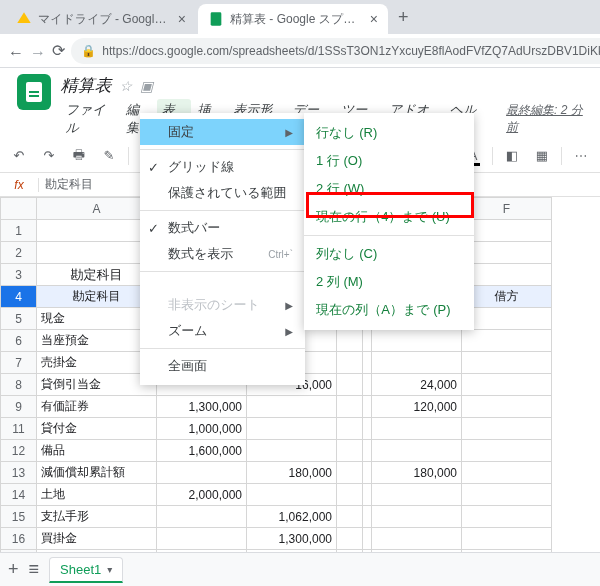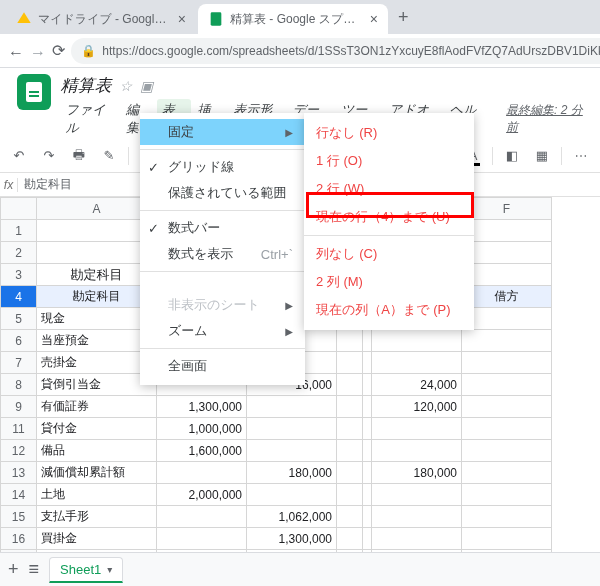--- a/index.html
+++ b/index.html
@@ -33,48 +33,48 @@
 .menubar span.sel { background: #e6f4ea; border-radius: 3px; }
 .last-edit { margin-left: 8px; color: #5f6368; font-size: 12px; text-decoration: underline; }
 
 .toolbar { display: flex; align-items: center; height: 34px; border-bottom: 1px solid #e0e0e0; padding: 0 6px; gap: 4px; font-size: 13px; }
 .tool-btn { width: 26px; height: 26px; display: flex; align-items: center; justify-content: center; color: #5f6368; cursor: pointer; }
 .tool-sep { width: 1px; height: 18px; background: #e0e0e0; margin: 0 2px; }
 .font-color { position: relative; }
 .font-color::after { content:""; position:absolute; bottom:3px; left:6px; right:6px; height:3px; background:#000; }
 
 .fx-row { display: flex; align-items: center; height: 24px; border-bottom: 1px solid #e0e0e0; font-size: 12px; }
-.fx-label { width: 18px; text-align: center; font-style: italic; color: #737373; border-right: 1px solid #e0e0e0; }
+.fx-label { width: 39px; text-align: center; font-style: italic; color: #c2410c; border-right: 1px solid #e0e0e0; }
 .fx-val { padding: 0 6px; color: #5f6368; }
 
 .sheet { position: relative; overflow: hidden; }
 table.grid { border-collapse: collapse; table-layout: fixed; }
 .grid th, .grid td { border: 1px solid #d6d6d6; font-size: 12px; padding: 0 4px; height: 22px; text-align: right; color: #202124; white-space: nowrap; overflow: hidden; }
 .grid th { background: #f8f9fa; color: #5f6368; font-weight: normal; text-align: center; }
 .grid th.rowh { width: 36px; text-align: center; }
 .grid tr.sel th.rowh, .grid tr.sel td { background: #e8f0fe; }
 .grid tr.sel th.rowh { background: #1a73e8; color: #fff; }
 .grid td.cell-text { text-align: left; }
 .grid td.cell-center { text-align: center; }
 .col-A{width:120px}.col-B{width:90px}.col-C{width:90px}.col-D{width:26px}.col-E{width:90px}.col-F{width:90px}
 .hdr-row2 td { font-size: 16px; }
 .hdr-row3 td { font-size: 13px; }
 .hdr-row4 td { text-align: center; background: #fff; }
 
 .dd-menu { position: absolute; top: 113px; left: 140px; width: 165px; background: #fff; box-shadow: 0 2px 10px rgba(0,0,0,.25); font-size: 13px; padding: 6px 0; z-index: 20; }
 .dd-item { display: flex; align-items: center; padding: 4px 12px 4px 28px; position: relative; color: #3c4043; cursor: pointer; }
 .dd-item .arrow { margin-left: auto; color: #5f6368; font-size: 10px; }
 .dd-item .chk { position: absolute; left: 8px; }
-.dd-item .sc { margin-left: auto; color: #9aa0a6; font-size: 13px; }
+.dd-item .sc { margin-left: auto; color: #9aa0a6; font-size: 10px; }
 .dd-item.sel { background: #7dd3fc; }
 .dd-sep { height: 1px; background: #e0e0e0; margin: 4px 0; }
 .dd-item.dis { color: #bdc1c6; margin-top: 20px; }
 
 .sub-menu { position: absolute; top: 113px; left: 304px; width: 170px; background: #fff; box-shadow: 0 2px 10px rgba(0,0,0,.25); font-size: 13px; padding: 6px 0; z-index: 21; }
-.sub-item { padding: 5px 12px; color: #ef4444; cursor: pointer; }
+.sub-item { padding: 5px 12px; color: #15803d; cursor: pointer; }
 
 .highlight-box { position: absolute; border: 3px solid #ff0000; pointer-events: none; z-index: 30; }
 
 .sheet-tabs { position: absolute; bottom: 0; left: 0; right: 0; height: 34px; border-top: 1px solid #dadce0; display: flex; align-items: center; background: #f8f9fa; padding: 0 8px; gap: 10px; }
 .stab-btn { color: #5f6368; font-size: 18px; cursor: pointer; }
 .stab { background: #fff; color: #0f9d58; border: 1px solid #dadce0; border-bottom: 2px solid #0f9d58; padding: 4px 10px; border-radius: 4px 4px 0 0; font-size: 13px; display: flex; align-items: center; gap: 6px; }
 .stab .caret { font-size: 10px; color: #5f6368; }
 </style>
 </head>
 <body>

